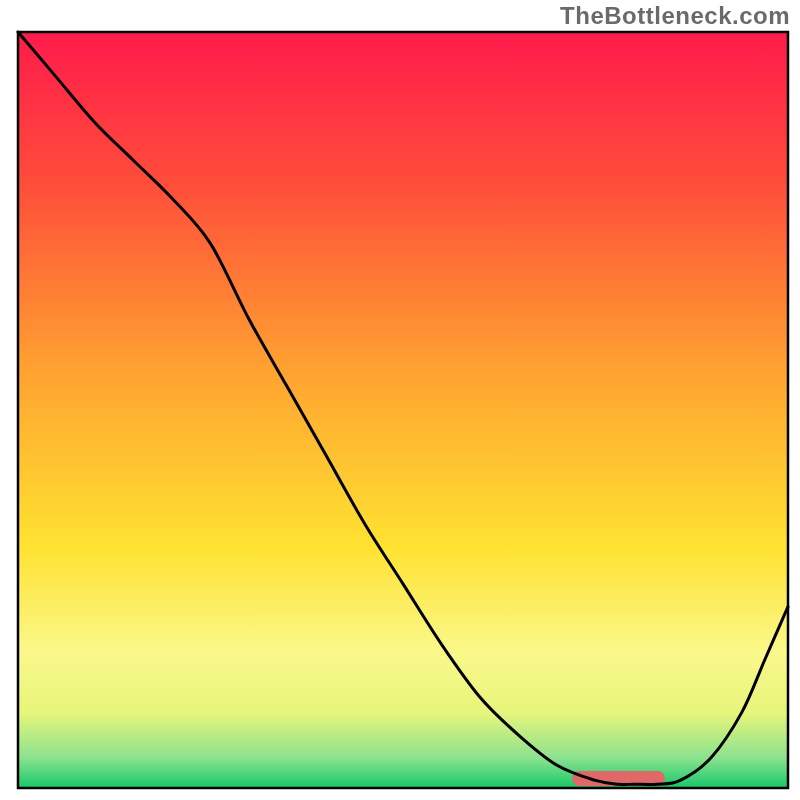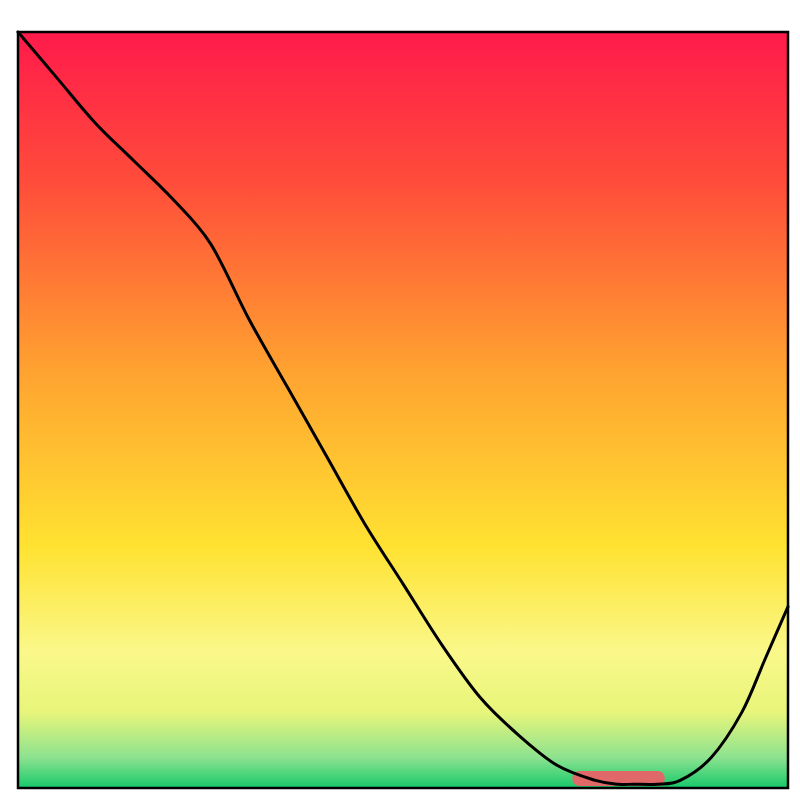--- a/index.html
+++ b/index.html
@@ -28,20 +28,21 @@
   }
   svg {
     display: block;
   }
 </style>
 </head>
 <body>
 
 <div class="stage">
 
+  <div class="watermark">TheBottleneck.com</div>
 
   <svg id="chart-svg" width="800" height="800" viewBox="0 0 800 800">
     <defs>
       <linearGradient id="bg-grad" x1="0" y1="0" x2="0" y2="1">
           <stop offset="0%" stop-color="#ff1a4b"></stop>
           <stop offset="20%" stop-color="#ff4d3a"></stop>
           <stop offset="45%" stop-color="#ffa330"></stop>
           <stop offset="68%" stop-color="#ffe231"></stop>
           <stop offset="82%" stop-color="#faf88a"></stop>
           <stop offset="90%" stop-color="#e7f57a"></stop>

